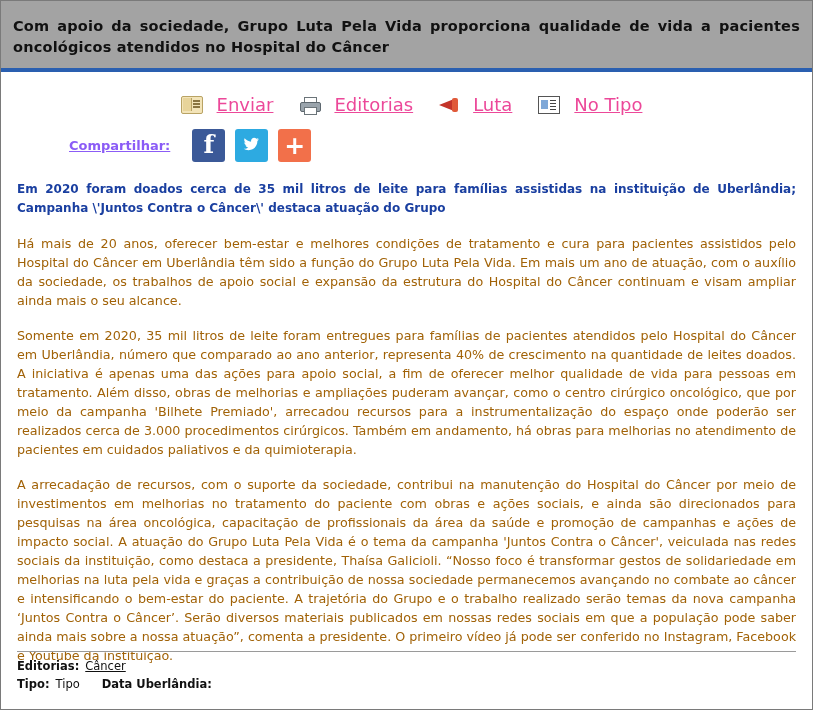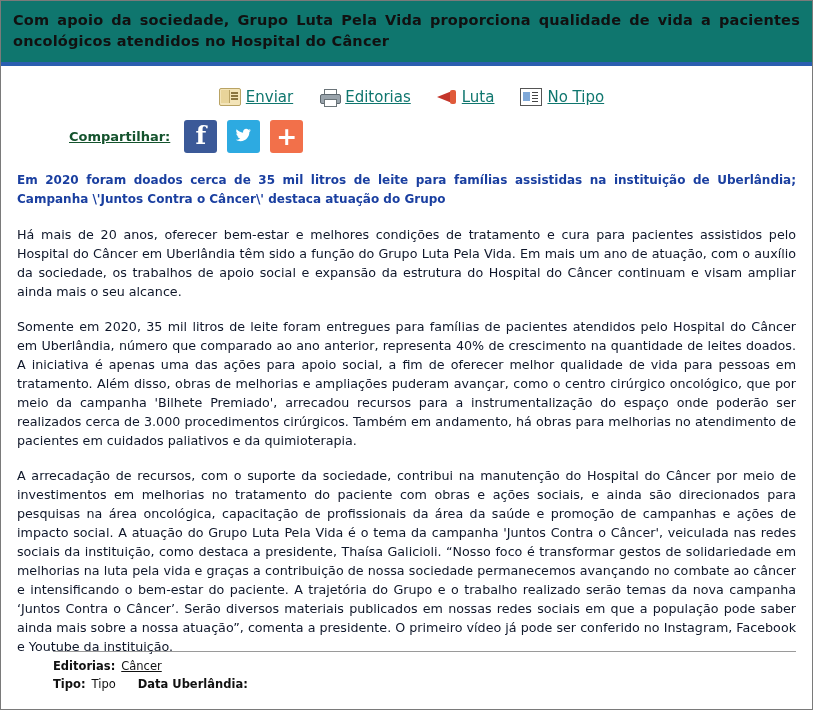--- a/index.html
+++ b/index.html
@@ -15,23 +15,23 @@
   }
   .page {
     width: 813px;
     height: 710px;
     box-sizing: border-box;
     border: 1px solid #7a7a7a;
     background: #ffffff;
     position: relative;
   }
   .title-bar {
-    background: #0f766e;
+    background: #a3a3a3;
     border-bottom: 4px solid #2a5fb0;
-    padding: 9px 12px 10px 12px;
+    padding: 15px 12px 10px 12px;
   }
   .title-text {
     font-size: 14.5px;
     font-weight: bold;
     color: #111111;
     line-height: 21px;
     text-align: justify;
     text-justify: inter-word;
     letter-spacing: 0.2px;
   }
@@ -39,23 +39,23 @@
     display: flex;
     justify-content: center;
     align-items: center;
     gap: 26px;
     margin-top: 22px;
     padding-left: 10px;
   }
   .action {
     display: flex;
     align-items: center;
-    gap: 5px;
-    font-size: 15px;
-    color: #0f766e;
+    gap: 14px;
+    font-size: 18px;
+    color: #ec4899;
     cursor: pointer;
   }
   .action .label {
     text-decoration: underline;
   }
   .ico {
     display: inline-block;
     width: 20px;
     height: 16px;
     position: relative;
@@ -149,23 +149,23 @@
   .share-row {
     display: flex;
     align-items: center;
     margin-top: 14px;
     padding-left: 68px;
     gap: 10px;
   }
   .share-label {
     font-size: 13px;
     font-weight: bold;
-    color: #14532d;
+    color: #8b5cf6;
     text-decoration: underline;
-    margin-right: 4px;
+    margin-right: 12px;
   }
   .sq {
     width: 33px;
     height: 33px;
     border-radius: 3px;
     display: flex;
     align-items: center;
     justify-content: center;
     color: #ffffff;
     cursor: pointer;
@@ -190,36 +190,35 @@
   }
   .lede {
     color: #1a3fa0;
     font-size: 12px;
     line-height: 19px;
     text-align: justify;
     font-weight: 600;
     margin-bottom: 16px;
   }
   .para {
-    color: #0f172a;
+    color: #a16207;
     font-size: 12.7px;
     line-height: 19px;
     text-align: justify;
     margin-bottom: 16px;
   }
   .footer {
     position: absolute;
     left: 16px;
     right: 16px;
     bottom: 14px;
     border-top: 1px solid #9a9a9a;
     padding-top: 7px;
     font-size: 11.5px;
     color: #111;
-    margin-left: 36px;
   }
   .footer .row {
     display: flex;
     align-items: baseline;
     gap: 6px;
     margin-bottom: 4px;
   }
   .footer b { font-weight: bold; }
   .footer a {
     color: #111;

